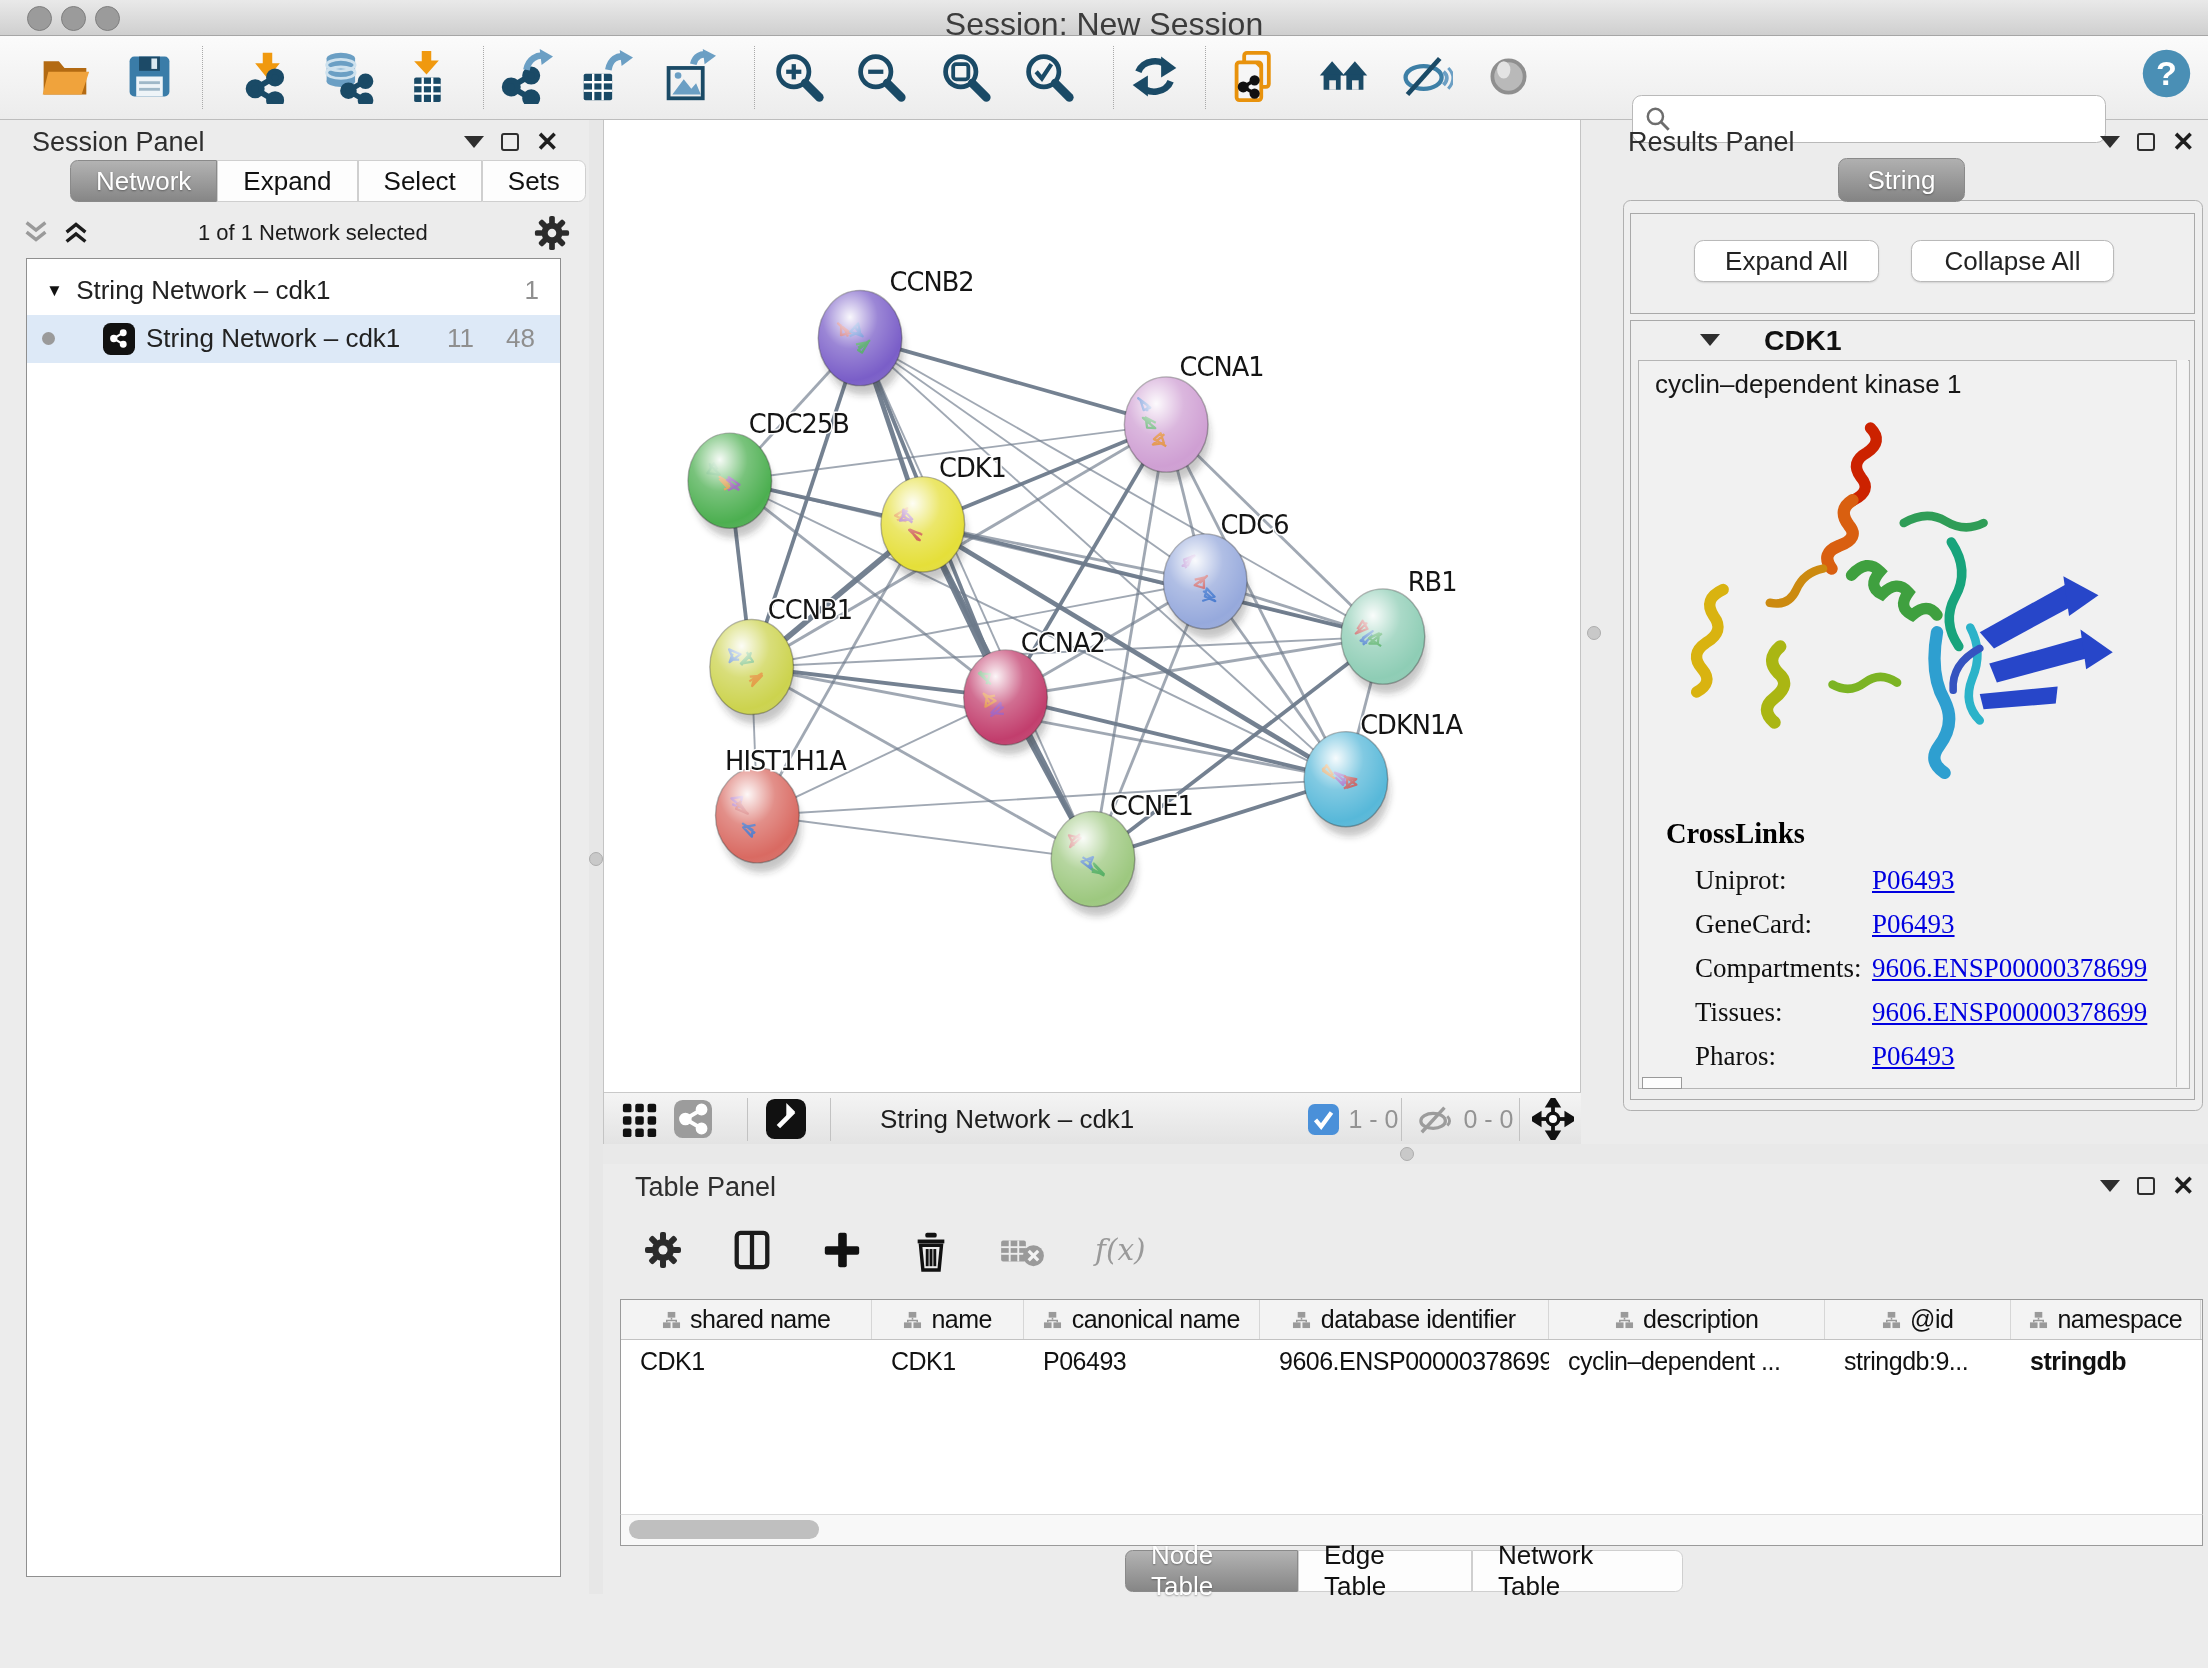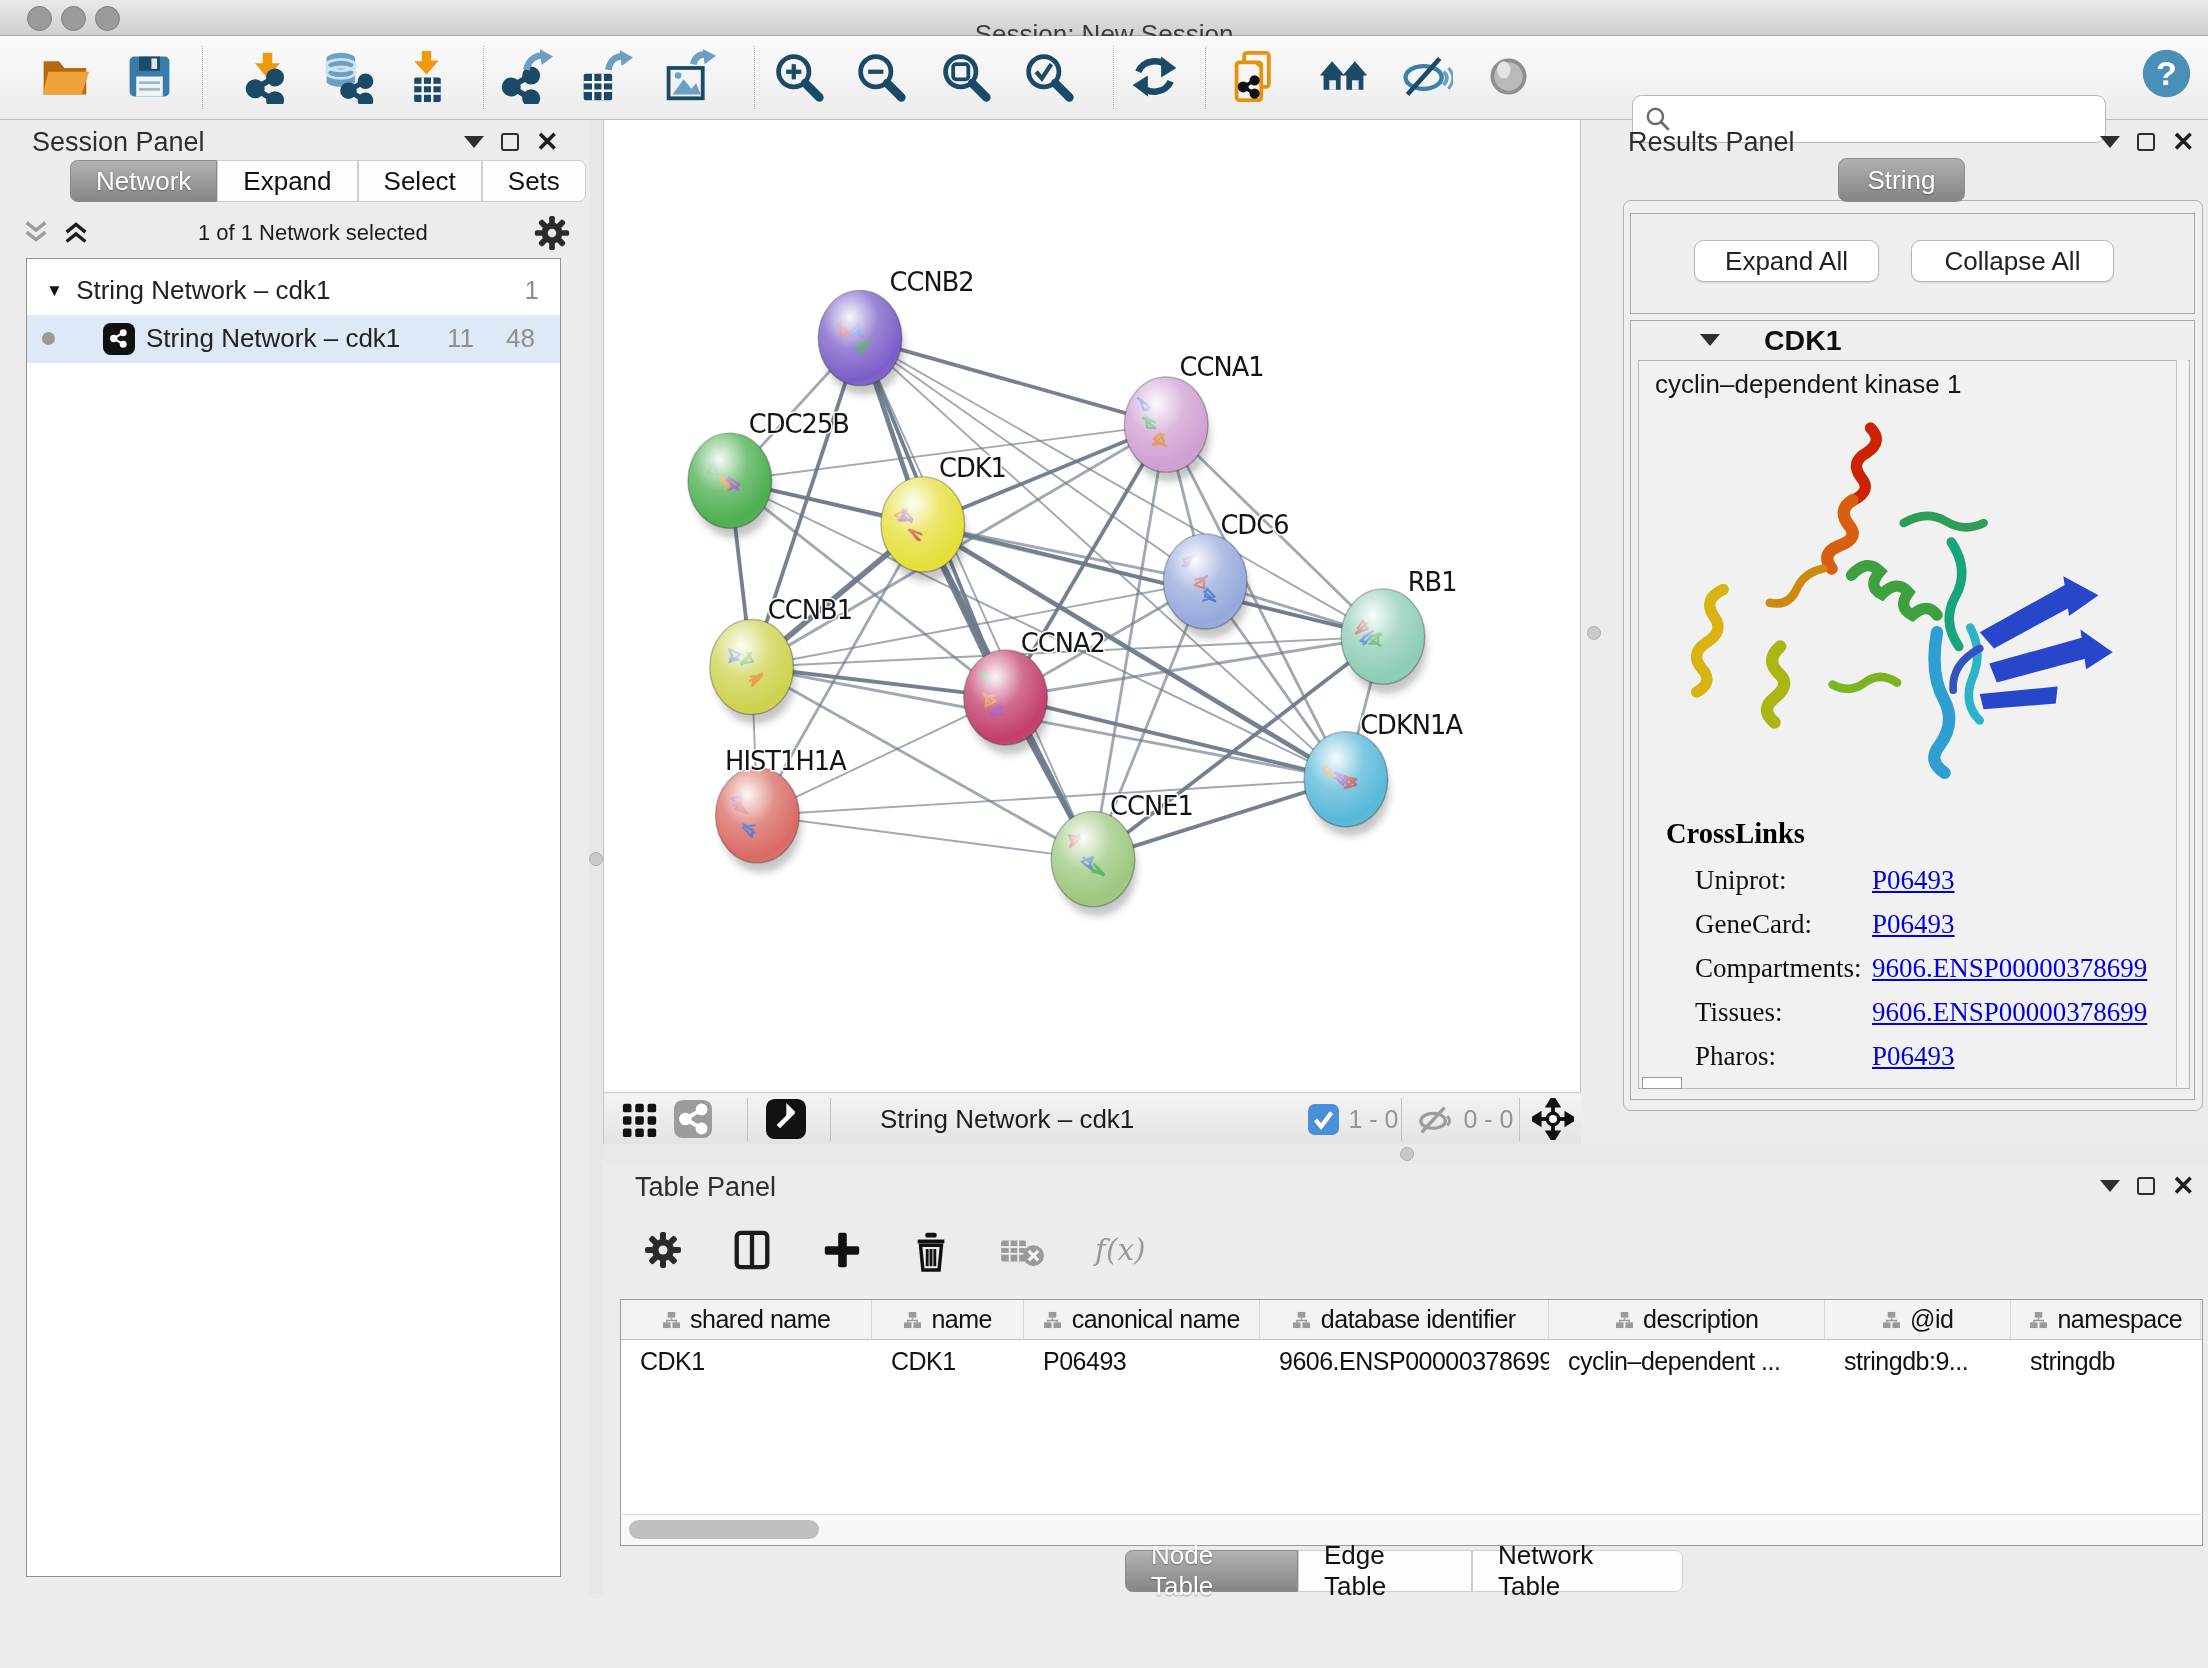--- a/index.html
+++ b/index.html
@@ -5,22 +5,22 @@
   *{box-sizing:border-box;margin:0;padding:0}
   html,body{background:#d8d8d8}
   .window{position:relative;width:2208px;height:1668px;background:#ececec;
     font-family:"Liberation Sans",sans-serif;overflow:hidden;color:#222}
 
   
   .titlebar{position:absolute;left:0;top:0;width:2208px;height:36px;
     background:linear-gradient(#e9e9e9,#cfcfcf);border-bottom:1px solid #a6a6a6}
   .tl-dot{position:absolute;top:5.7px;width:25px;height:25px;border-radius:50%;
     background:#9b9b9b;border:1px solid #7f7f7f}
-  .win-title{position:absolute;top:19px;left:0;width:100%;text-align:center;
-    font-size:26px;color:#3c3c3c}
+  .win-title{position:absolute;top:6px;left:0;width:100%;text-align:center;
+    font-size:32px;color:#3c3c3c}
 
   
   .toolbar{position:absolute;left:0;top:36px;width:2208px;height:84px;
     background:linear-gradient(#fbfbfb,#ececec);border-bottom:1px solid #bdbdbd}
   .tbtn{position:absolute;top:13.3px;width:55px;height:55px}
   .tbtn svg{width:55px;height:55px}
   .tb-div{position:absolute;top:9.5px;width:0;height:63px;
     border-left:1.9px dotted #a9a9a9}
   .searchbox{position:absolute;left:1632px;top:59px;width:474px;height:48px;
     background:#fff;border:1.9px solid #b9b9b9;border-radius:9.5px;
@@ -850,21 +850,21 @@
         </div>
       </div>
     <div id="tbl-body">
         <div class="tbl-row">
           <div class="td" style="width: 251px;">CDK1</div>
           <div class="td" style="width: 152px;">CDK1</div>
           <div class="td" style="width: 236px;">P06493</div>
           <div class="td" style="width: 289px;">9606.ENSP00000378699</div>
           <div class="td" style="width: 276px;">cyclin–dependent ...</div>
           <div class="td" style="width: 186px;">stringdb:9...</div>
-          <div class="td" style="width: 190px;">stringdb</div>
+          <div class="td" style="width: 190px; font-weight: bold;">stringdb</div>
         </div>
       </div>
   </div>
   <div class="tbl-scroll">
     <div class="tbl-thumb"></div>
   </div>
   <div class="tp-tabs">
     <div class="tab sel first" style="width:173px">Node Table</div>
     <div class="tab" style="width:174px">Edge Table</div>
     <div class="tab last" style="width:211px">Network Table</div>

